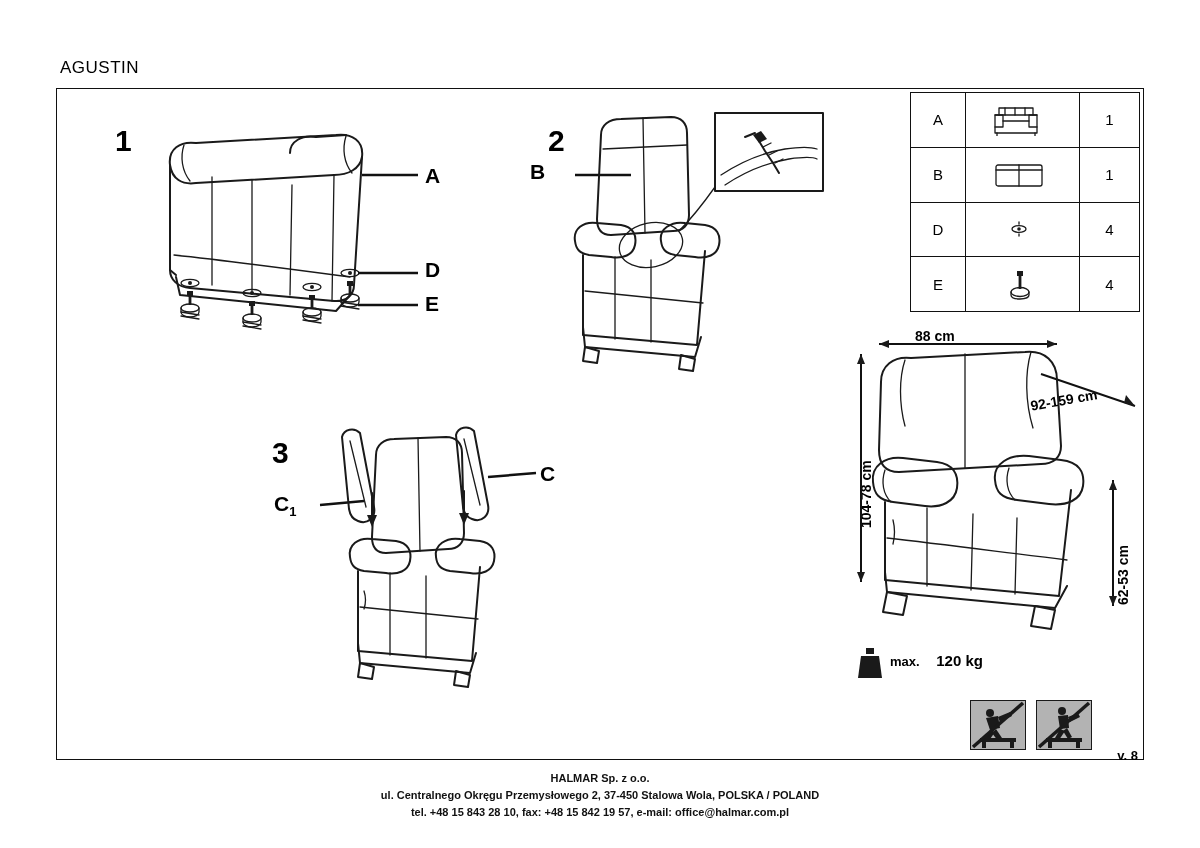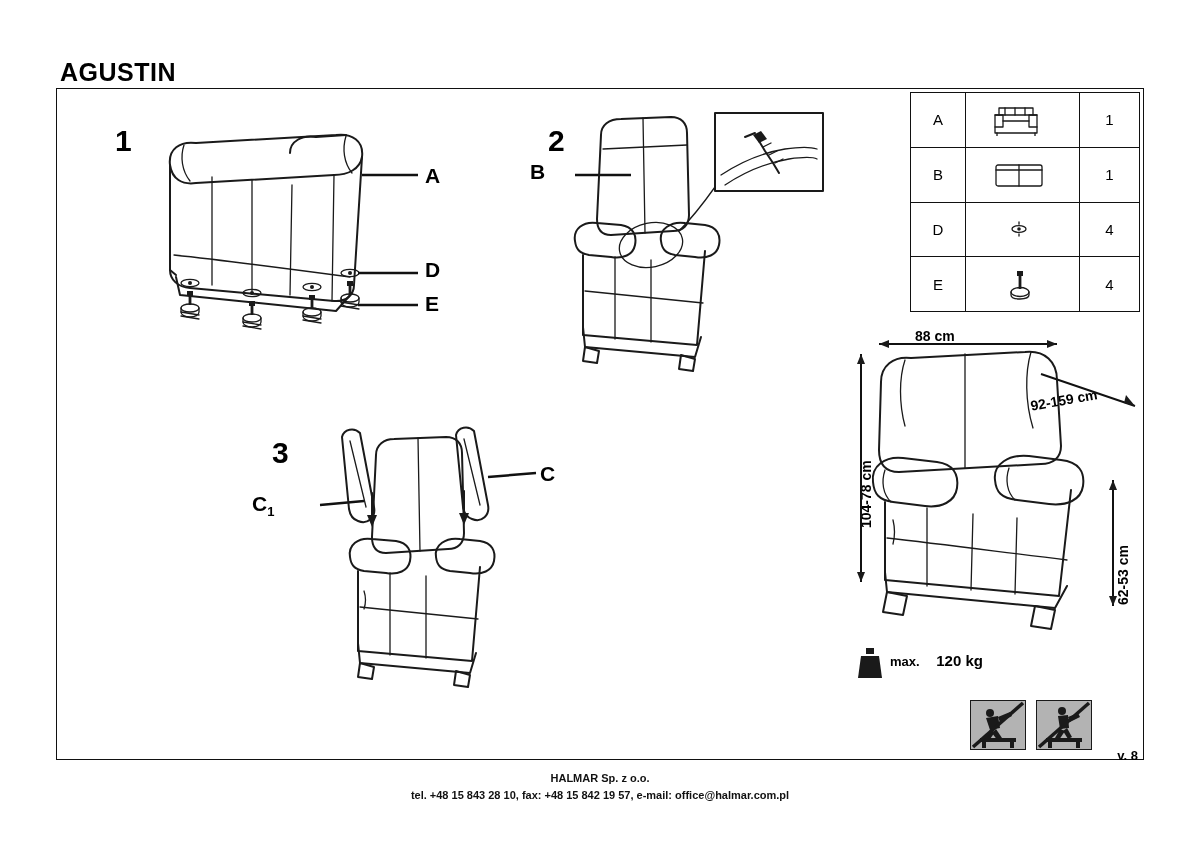--- a/index.html
+++ b/index.html
@@ -9,21 +9,21 @@
     font-family:"Liberation Sans", sans-serif;
     color:#000;
     position:relative;
     overflow:hidden;
   }
   .page{position:absolute;inset:0;}
 
   
   .title{
     position:absolute;left:60px;top:58px;
-    font-size:25px;font-weight:bold;letter-spacing:0.5px;
+    font-size:17px;font-weight:normal;letter-spacing:0.5px;
   }
 
   
   .frame{
     position:absolute;left:56px;top:88px;
     width:1088px;height:672px;
     border:1.5px solid #111;
     box-sizing:border-box;
   }
 
@@ -255,21 +255,21 @@
       <path class="ink" d="M30 24 L40 20"></path>
     </g>
 
     <ellipse class="ink-thin" cx="96" cy="140" rx="32" ry="22" transform="rotate(-12 96 140)"></ellipse>
 
     <path class="ink-thin" d="M124 126 C140 110 150 96 160 82"></path>
   </svg>
 
   <div class="stepnum" style="left:272px;top:436px;">3</div>
   <div class="lbl" style="left:540px;top:462px;">C</div>
-  <div class="lbl" style="left:252px;top:492px;">
+  <div class="lbl" style="left:274px;top:492px;">
     <span>C</span><span class="sub">1</span>
   </div>
 
   <svg style="position:absolute;left:300px;top:415px;" width="300" height="290" viewBox="0 0 300 290">
 
     <path class="leader" d="M20 90 L64 86"></path>
     <path class="leader" d="M188 62 L236 58"></path>
 
     <path class="ink" d="M42 22 C44 14 54 12 60 18 L74 92 C76 102 68 110 58 106 C52 104 50 100 49 94 Z"></path>
     <path class="ink-thin" d="M50 26 L66 92"></path>
@@ -377,16 +377,17 @@
       <rect x="12" y="42" width="4" height="6"></rect>
       <rect x="40" y="42" width="4" height="6"></rect>
     </g>
     <path d="M3 47 L53 3" stroke="#1a1a1a" stroke-width="3.5" fill="none"></path>
   </svg>
 
   <div class="ver">v. 8</div>
 
   <div class="footer">
     <div>HALMAR Sp. z o.o.</div>
+    <div>ul. Centralnego Okręgu Przemysłowego 2, 37-450 Stalowa Wola, POLSKA / POLAND</div>
     <div>tel. +48 15 843 28 10, fax: +48 15 842 19 57, e-mail: office@halmar.com.pl</div>
   </div>
 
 </div>
 
 </body></html>

